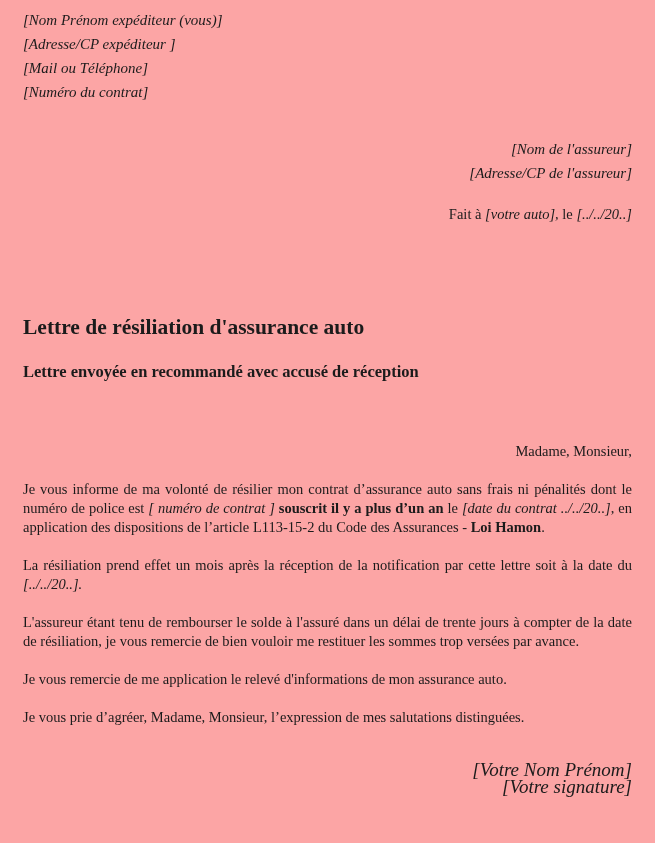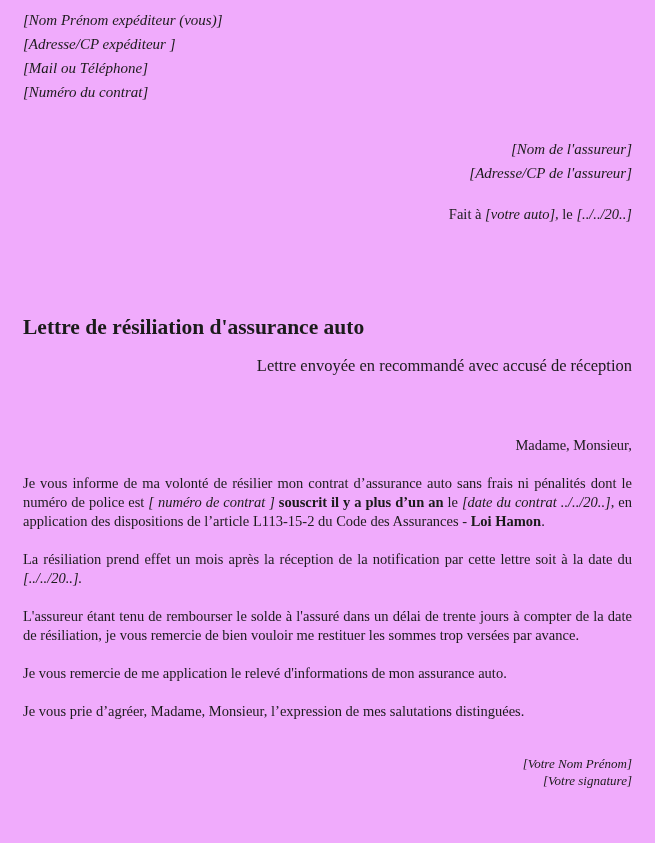--- a/index.html
+++ b/index.html
@@ -6,21 +6,21 @@
     margin: 0;
     padding: 0;
     background: #ffffff;
   }
   .page {
     position: relative;
     width: 655px;
     height: 843px;
     box-sizing: border-box;
     padding: 8px 23px 12px 23px;
-    background: #f0abfc;
+    background: #fca5a5;
     color: #1b1b1b;
     font-family: "Liberation Serif", "DejaVu Serif", serif;
     overflow: hidden;
   }
   .sender {
     font-style: italic;
     font-size: 15px;
     line-height: 24px;
   }
   .recipient {
@@ -39,44 +39,45 @@
   .dateline .ph {
     font-style: italic;
   }
   .title {
     margin: 88px 0 0 0;
     font-size: 21.5px;
     font-weight: bold;
     line-height: 30px;
   }
   .subtitle {
-    margin-top: 12px;
-    text-align: right;
+    margin-top: 18px;
+    text-align: left;
     font-size: 16.5px;
     line-height: 24px;
+    font-weight: bold;
   }
   .letter-body {
     margin-top: 58px;
     font-size: 14.5px;
     line-height: 19px;
   }
   .letter-body p {
     margin: 0 0 19px 0;
     text-align: justify;
   }
   .letter-body p.salutation {
     text-align: right;
   }
   .seg-italic { font-style: italic; }
   .seg-bold { font-weight: bold; }
   .signature {
     margin-top: 34px;
     text-align: right;
     font-style: italic;
-    font-size: 13px;
+    font-size: 19px;
     line-height: 17px;
   }
 </style>
 </head>
 <body>
 
 <div class="page">
 
   <div class="sender">
     <div>[Nom Prénom expéditeur (vous)]</div>

